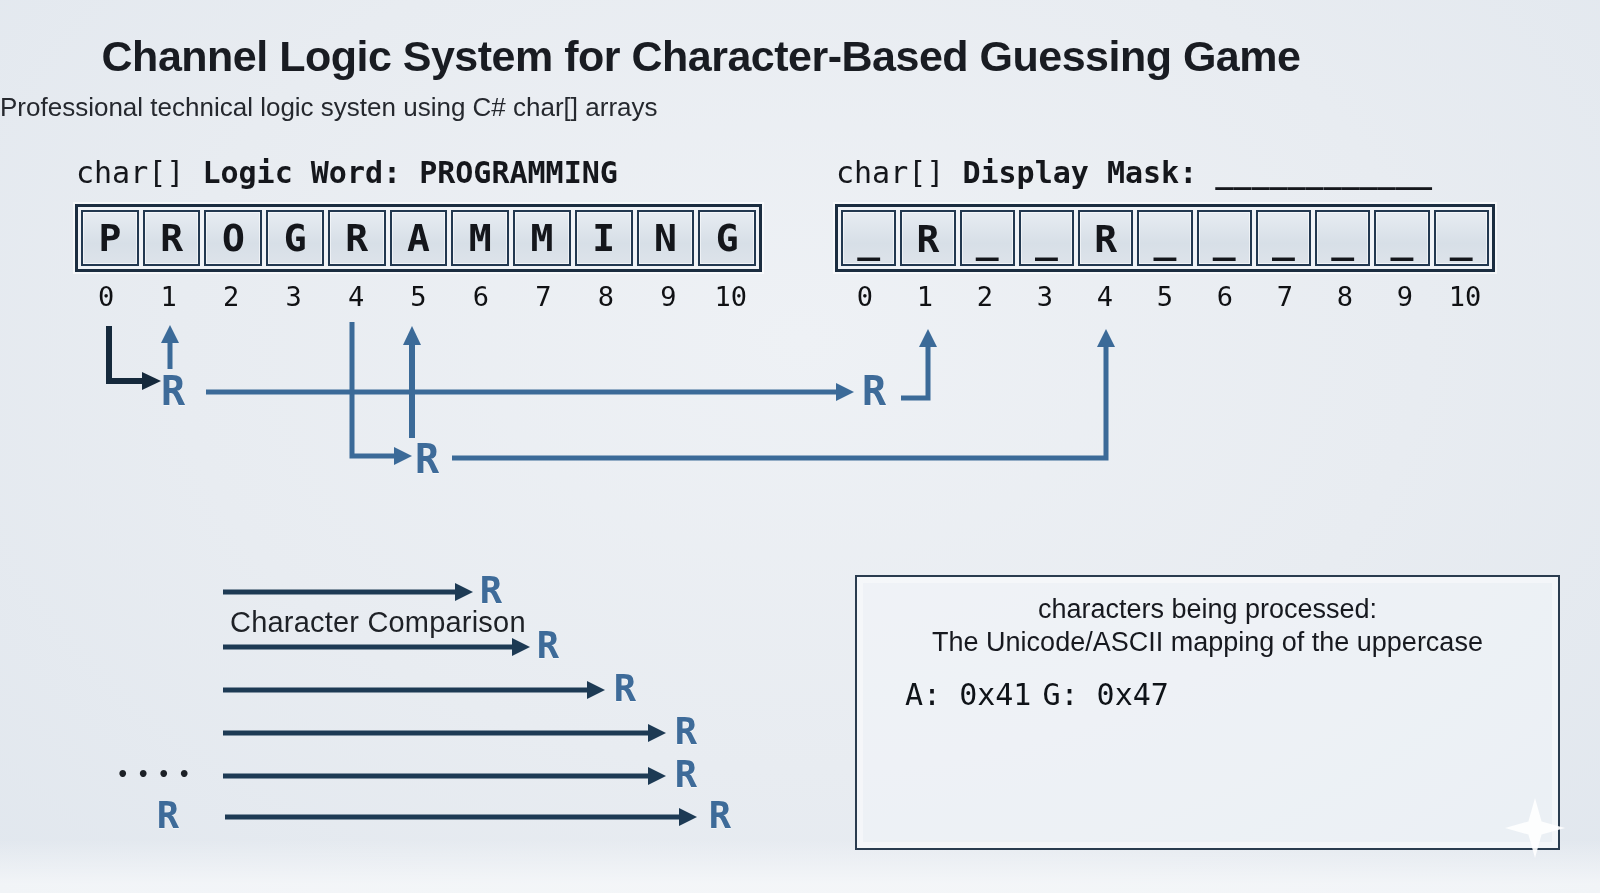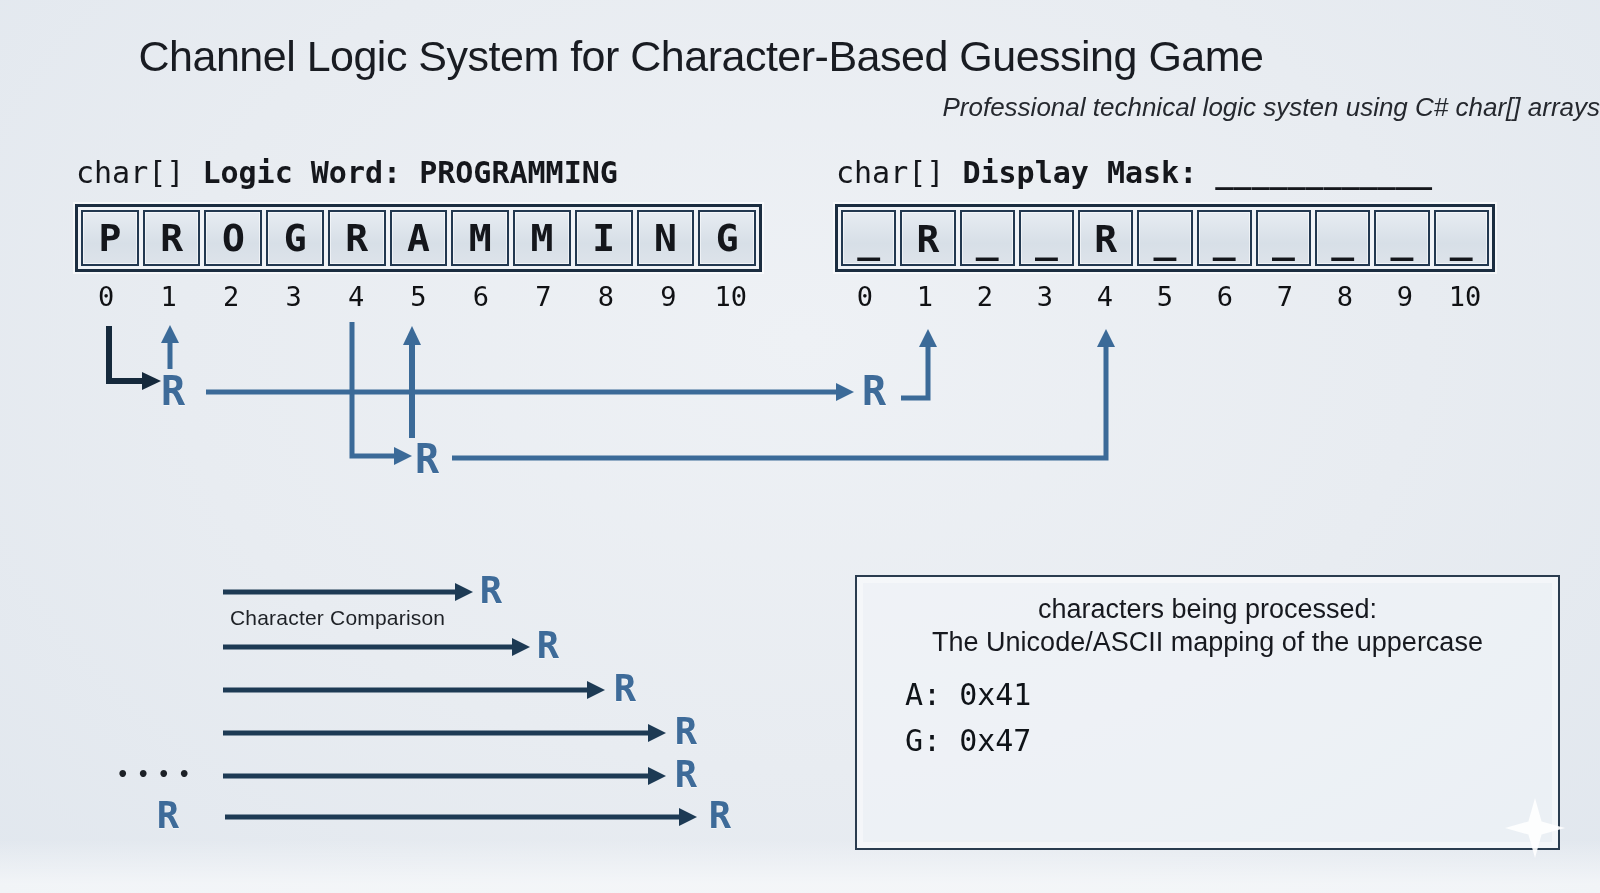--- a/index.html
+++ b/index.html
@@ -8,25 +8,25 @@
     font-family:"Liberation Sans",sans-serif;
     background:
       linear-gradient(180deg, rgba(255,255,255,0) 94%, rgba(255,255,255,.55) 99%),
       radial-gradient(ellipse at 50% 38%, #eef1f5 0%, #e8ecf1 55%, #e1e7ee 100%);
     color:#1a1d23;
   }
   .abs{position:absolute;}
   
   .title{
     top:32px;left:0;width:1402px;text-align:center;
-    font-size:43px;font-weight:400;letter-spacing:-0.5px;color:#191c22;
+    font-size:43px;font-weight:700;letter-spacing:-0.5px;color:#191c22;
   }
   .subtitle{
-    top:92px;left:0;width:1600px;text-align:right;
-    font-size:26px;font-weight:400;color:#25282e;font-style:italic;
+    top:92px;left:0;width:1600px;text-align:left;
+    font-size:26px;font-weight:400;color:#25282e;
   }
   
   .array-label{
     top:155px;font-family:"DejaVu Sans Mono","Liberation Mono",monospace;
     font-size:30px;color:#15171c;white-space:nowrap;
   }
   .array-label .pfx{font-weight:400;text-align:center;}
   .array-label .bold{font-weight:700;}
   
   .char-array{
@@ -52,42 +52,42 @@
   .index-row span{flex:1;text-align:center;}
   
   .rlabel{
     position:absolute;transform:translate(-50%,-50%);
     font-family:"DejaVu Sans Mono","Liberation Mono",monospace;
     font-weight:700;color:#3e6b99;text-shadow:0 1px 0 rgba(255,255,255,.5);
   }
   .r-flow{font-size:40px;}
   .r-cmp{font-size:37px;}
   .cmp-label{
-    top:606px;left:230px;font-size:21px;color:#1e2126;letter-spacing:.2px;
+    top:606px;left:230px;font-size:29px;color:#1e2126;letter-spacing:.2px;
   }
   .dots{
     position:absolute;transform:translate(-50%,-50%);
     font-size:19px;letter-spacing:9px;color:#1c2026;font-weight:700;
     font-family:"DejaVu Sans Mono","Liberation Mono",monospace;
   }
   
   .ascii-box{
     left:855px;top:575px;width:705px;height:275px;box-sizing:border-box;
     border:2px solid #2a3c4f;background:rgba(242,245,249,.55);
     box-shadow:inset 0 0 0 6px rgba(255,255,255,.4);
   }
   .ascii-title{
     margin-top:16px;text-align:center;font-size:27px;line-height:33px;color:#17191f;
   }
   .ascii-cols{
     display:flex;margin-top:18px;
     font-family:"DejaVu Sans Mono","Liberation Mono",monospace;
     font-size:30px;color:#0f1318;
   }
-  .ascii-col{display:flex;flex-direction:column;gap:11px;}
+  .ascii-col{display:flex;flex-direction:row;gap:11px;}
   .ascii-col.left{margin-left:48px;width:330px;}
   .sparkle{
     left:1505px;top:798px;width:60px;height:60px;background:rgba(255,255,255,.9);
     clip-path:polygon(50% 0%,61% 39%,100% 50%,61% 61%,50% 100%,39% 61%,0% 50%,39% 39%);
     filter:blur(.7px);
   }
   svg.arrows{position:absolute;left:0;top:0;pointer-events:none;}
   .steel{stroke:#3b6a98;fill:none;}
   .darknavy{stroke:#15293c;fill:none;}
   .cmparrow{stroke:#1d3a54;fill:none;}

